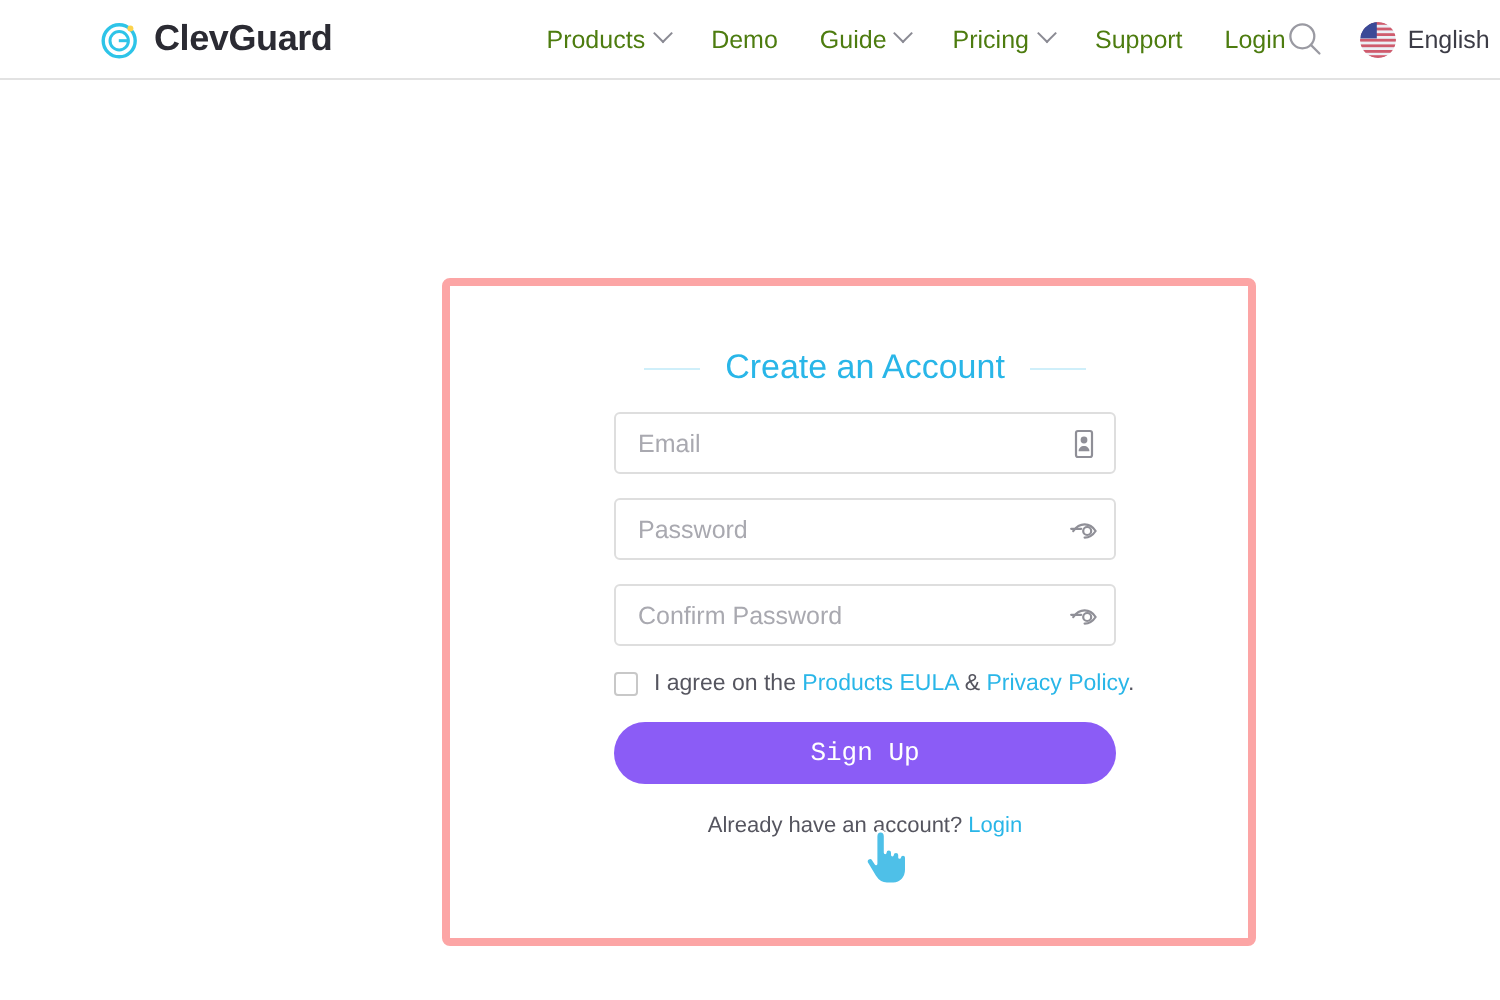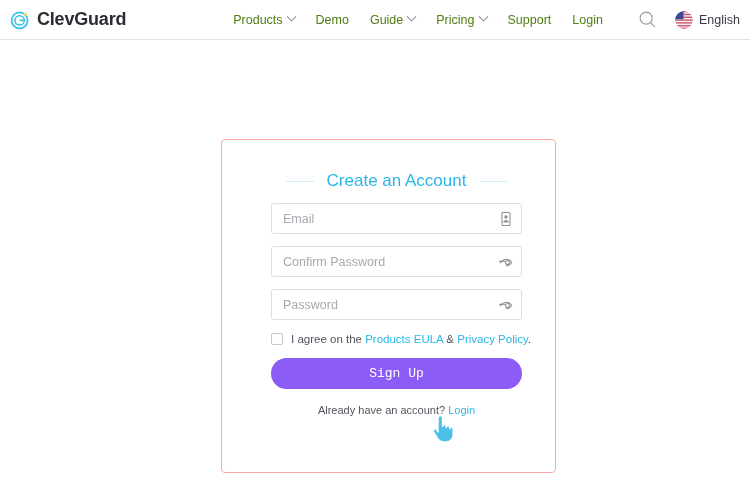--- a/index.html
+++ b/index.html
@@ -12,20 +12,21 @@
 
   
   .site-header {
     position: relative;
     height: 40px;
     width: 750px;
     background: #ffffff;
     border-bottom: 1px solid #e2e2e2;
     display: flex;
     align-items: center;
+    padding-left: 40px;
   }
   .brand {
     display: flex;
     align-items: center;
     gap: 7px;
     margin-left: 10px;
   }
   .brand-logo { width: 20px; height: 20px; display: block; }
   .brand-name {
     font-size: 18px;
@@ -79,24 +80,24 @@
     position: relative;
     width: 750px;
     height: 459px;
     background: #ffffff;
   }
 
   .signup-card {
     position: absolute;
     left: 221px;
     top: 99px;
-    width: 335px;
+    width: 407px;
     height: 334px;
     background: #ffffff;
-    border: 1px solid #fca5a5;
+    border: 4px solid #fca5a5;
     border-radius: 4px;
     padding-left: 16px;
   }
 
   .card-title-row {
     display: flex;
     align-items: center;
     justify-content: center;
     gap: 13px;
     margin-top: 31px;
@@ -280,41 +281,41 @@
         <span class="field-icon">
           <svg viewBox="0 0 16 16" width="16" height="16" xmlns="http://www.w3.org/2000/svg">
             <rect x="4" y="1.5" width="8" height="13" rx="1" fill="none" stroke="#8f8f97" stroke-width="1.1"></rect>
             <circle cx="8" cy="6" r="1.7" fill="#8f8f97"></circle>
             <path d="M5.3 11.6c0-1.6 1.2-2.6 2.7-2.6s2.7 1 2.7 2.6z" fill="#8f8f97"></path>
           </svg>
         </span>
       </div>
 
       <div class="field">
+        <input type="text" placeholder="Password" style="">
+        <span class="field-icon">
+          <svg viewBox="0 0 16 16" width="16" height="16" xmlns="http://www.w3.org/2000/svg">
+            <path d="M2.6 8.6c1.6-2.3 3.5-3.4 5.7-3.4s4.1 1.1 5.5 3.3c-1.4 2.2-3.3 3.3-5.5 3.3" fill="none" stroke="#8f8f97" stroke-width="1.1" stroke-linecap="round"></path>
+            <circle cx="9.6" cy="8.5" r="2" fill="none" stroke="#8f8f97" stroke-width="1.1"></circle>
+            <line x1="1.6" y1="7.4" x2="6.6" y2="7.4" stroke="#8f8f97" stroke-width="1.1" stroke-linecap="round"></line>
+          </svg>
+        </span>
+      </div>
+
+      <div class="field">
         <input type="text" placeholder="Confirm Password" style="">
         <span class="field-icon">
           <svg viewBox="0 0 16 16" width="16" height="16" xmlns="http://www.w3.org/2000/svg">
             <path d="M2.6 8.6c1.6-2.3 3.5-3.4 5.7-3.4s4.1 1.1 5.5 3.3c-1.4 2.2-3.3 3.3-5.5 3.3" fill="none" stroke="#8f8f97" stroke-width="1.1" stroke-linecap="round"></path>
             <circle cx="9.6" cy="8.5" r="2" fill="none" stroke="#8f8f97" stroke-width="1.1"></circle>
             <line x1="1.6" y1="7.4" x2="6.6" y2="7.4" stroke="#8f8f97" stroke-width="1.1" stroke-linecap="round"></line>
           </svg>
         </span>
       </div>
 
-      <div class="field">
-        <input type="text" placeholder="Password" style="">
-        <span class="field-icon">
-          <svg viewBox="0 0 16 16" width="16" height="16" xmlns="http://www.w3.org/2000/svg">
-            <path d="M2.6 8.6c1.6-2.3 3.5-3.4 5.7-3.4s4.1 1.1 5.5 3.3c-1.4 2.2-3.3 3.3-5.5 3.3" fill="none" stroke="#8f8f97" stroke-width="1.1" stroke-linecap="round"></path>
-            <circle cx="9.6" cy="8.5" r="2" fill="none" stroke="#8f8f97" stroke-width="1.1"></circle>
-            <line x1="1.6" y1="7.4" x2="6.6" y2="7.4" stroke="#8f8f97" stroke-width="1.1" stroke-linecap="round"></line>
-          </svg>
-        </span>
-      </div>
-
       <div class="agree-row">
         <span class="checkbox"></span>
         <span class="agree-text"><span>I agree on the </span><a class="link">Products EULA</a><span> &amp; </span><a class="link">Privacy Policy</a><span>.</span></span>
       </div>
 
       <button class="signup-btn">Sign Up</button>
 
       <div class="have-account"><span>Already have an account? </span><a class="link">Login</a></div>
 
     </div>

